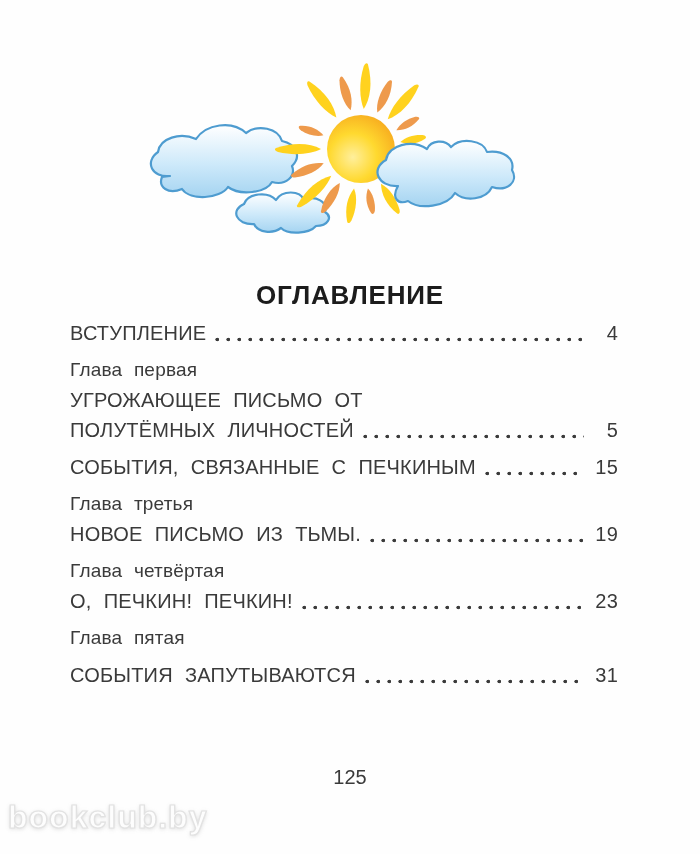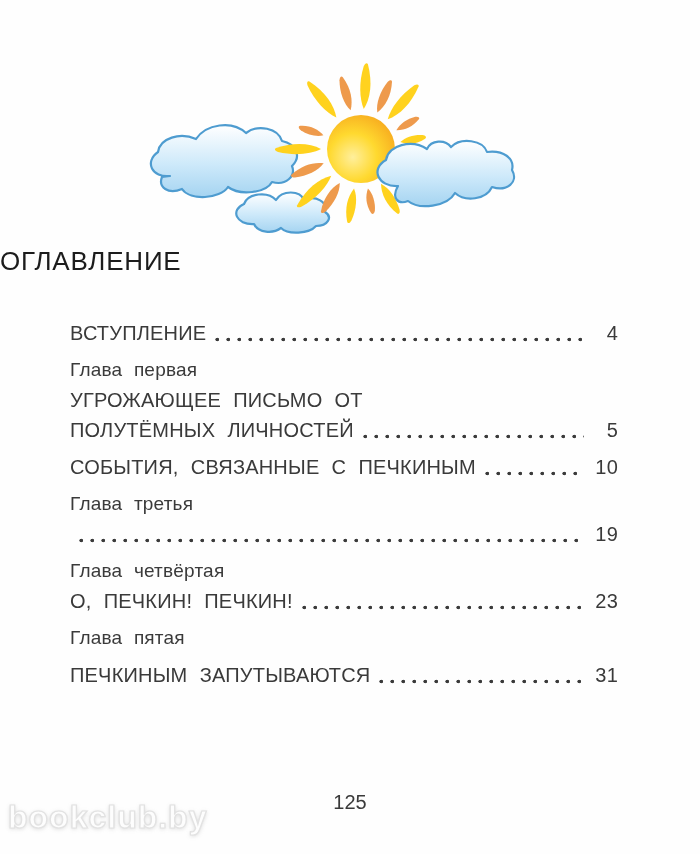--- a/index.html
+++ b/index.html
@@ -14,23 +14,24 @@
     width: 700px; height: 854px;
     background: #fefefe;
   }
   .illustration {
     position: absolute;
     left: 130px; top: 52px;
     width: 440px; height: 198px;
   }
   .page-title {
     position: absolute;
-    top: 246px; left: 0; width: 700px;
+    top: 280px; left: 0; width: 700px;
+    text-align: center;
     font-size: 26px;
-    font-weight: normal;
+    font-weight: bold;
     letter-spacing: 0.8px;
     color: #1c1c1c;
   }
   .toc {
     position: absolute;
     left: 70px; top: 318px;
     width: 548px;
     font-size: 20px;
     color: #3a3a3a;
     letter-spacing: 0.2px;
@@ -63,21 +64,21 @@
     background-repeat: repeat-x;
     background-position: 0 100%;
   }
   .pg {
     min-width: 26px;
     text-align: right;
     white-space: nowrap;
   }
   .folio {
     position: absolute;
-    top: 791px; left: 0; width: 700px;
+    top: 766px; left: 0; width: 700px;
     text-align: center;
     font-size: 20px;
     color: #3a3a3a;
   }
   .watermark {
     position: absolute;
     left: 8px; top: 799px;
     font-size: 32px;
     font-weight: bold;
     letter-spacing: 1px;
@@ -161,48 +162,49 @@
         <span class="t">ПОЛУТЁМНЫХ ЛИЧНОСТЕЙ</span>
         <span class="leader"></span>
         <span class="pg">5</span>
       </div>
     </div>
 
     <div class="entry">
       <div class="row">
         <span class="t">СОБЫТИЯ, СВЯЗАННЫЕ С ПЕЧКИНЫМ</span>
         <span class="leader"></span>
-        <span class="pg">10</span>
+        <span class="pg">15</span>
       </div>
     </div>
 
     <div class="entry">
       <div class="chapter-label">Глава третья</div>
       <div class="row">
+        <span class="t">НОВОЕ ПИСЬМО ИЗ ТЬМЫ.</span>
         <span class="leader"></span>
         <span class="pg">19</span>
       </div>
     </div>
 
     <div class="entry">
       <div class="chapter-label">Глава четвёртая</div>
       <div class="row">
         <span class="t">О, ПЕЧКИН! ПЕЧКИН!</span>
         <span class="leader"></span>
         <span class="pg">23</span>
       </div>
     </div>
 
     <div class="entry">
       <div class="chapter-label">Глава пятая</div>
     </div>
 
     <div class="entry">
       <div class="row">
-        <span class="t">ПЕЧКИНЫМ ЗАПУТЫВАЮТСЯ</span>
+        <span class="t">СОБЫТИЯ ЗАПУТЫВАЮТСЯ</span>
         <span class="leader"></span>
         <span class="pg">31</span>
       </div>
     </div>
 
   </div>
 
   <div class="folio">125</div>
 
   <div class="watermark">bookclub.by</div>

